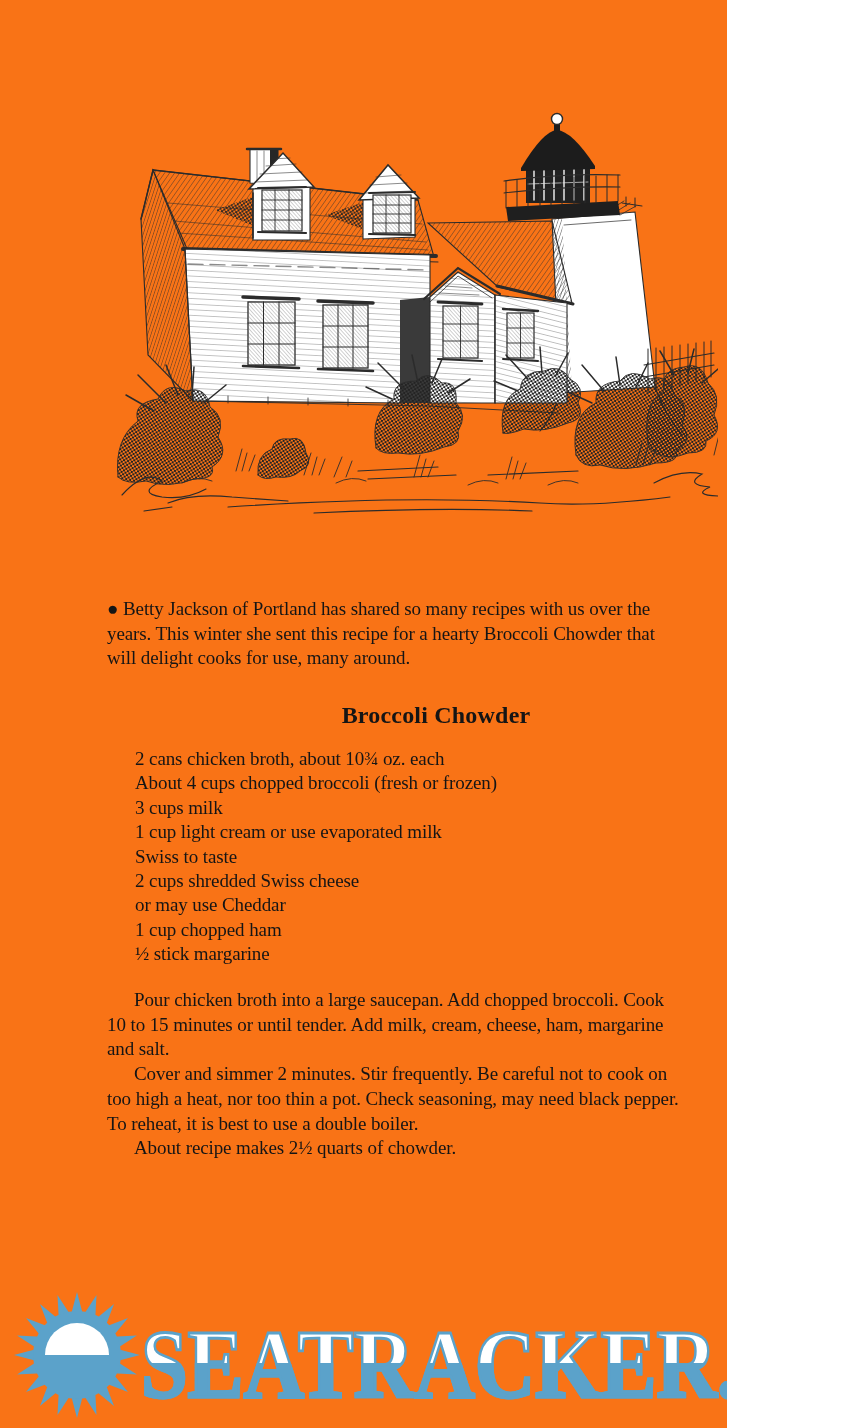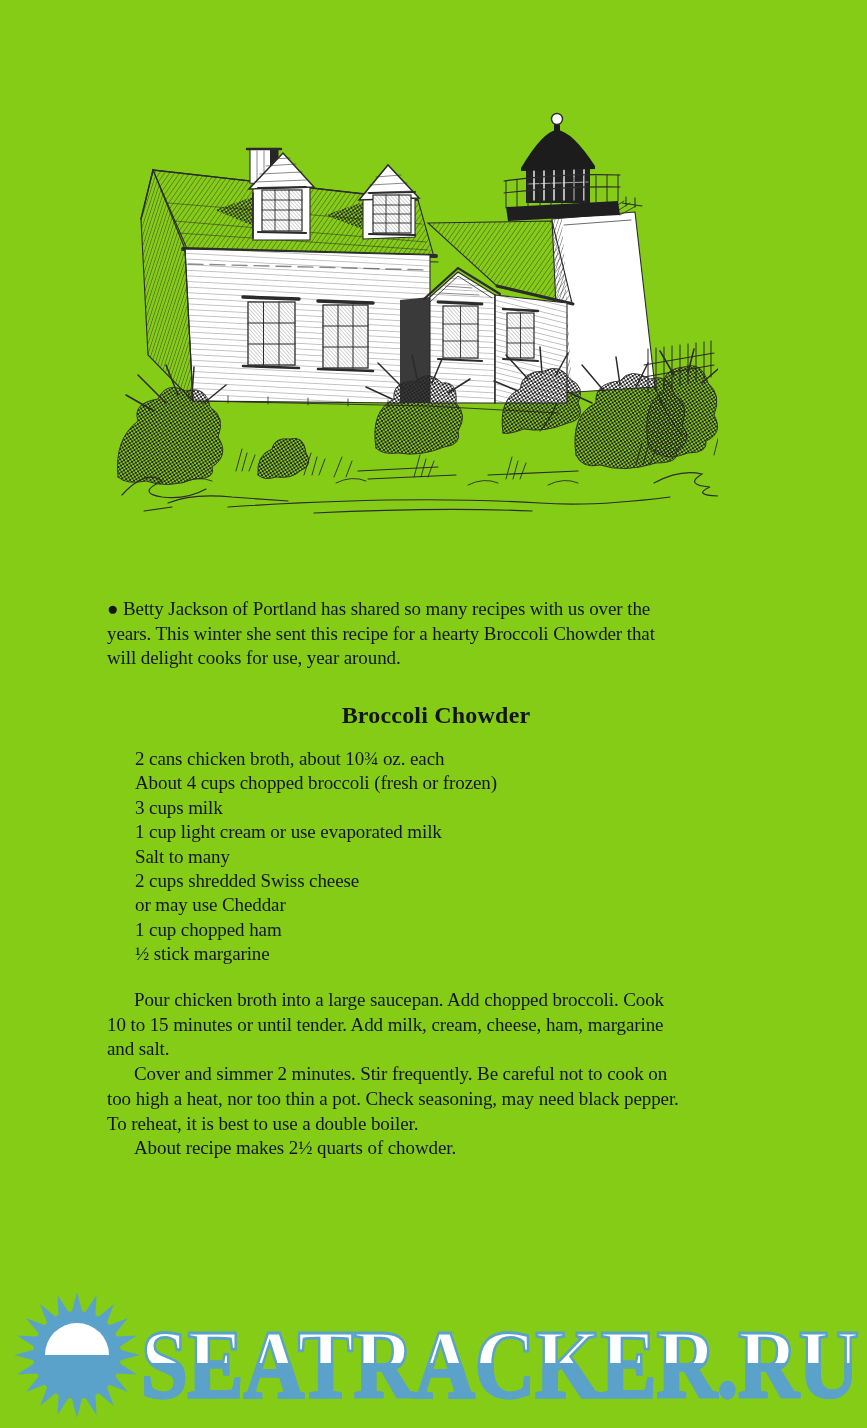--- a/index.html
+++ b/index.html
@@ -1,16 +1,16 @@
 <!DOCTYPE html>
 <html><head>
 <meta charset="utf-8">
 <style>
   html,body{margin:0;padding:0;background:#ffffff;}
-  .page{position:relative;width:867px;height:1428px;background:#84cc16;overflow:hidden;
+  .page{position:relative;width:727px;height:1428px;background:#f97316;overflow:hidden;
         font-family:"Liberation Serif","DejaVu Serif",serif;color:#151515;}
   .abs{position:absolute;}
   .line{white-space:nowrap;}
   .intro{left:107px;top:597px;font-size:19px;line-height:24.7px;letter-spacing:-0.1px;}
   .title{left:107px;top:702px;width:658px;margin:0;text-align:center;
          font-size:24px;font-weight:bold;letter-spacing:0.2px;}
   .ingredients{left:135px;top:747px;font-size:19px;line-height:24.4px;
                font-weight:normal;letter-spacing:-0.1px;}
   .instructions{left:107px;top:988px;font-size:19px;line-height:24.72px;letter-spacing:-0.1px;}
   .ind{padding-left:27px;font-family:Liberation Serif, serif;}
@@ -202,31 +202,31 @@
         <path d="M120,404 Q300,392 432,400 Q484,404 562,394"></path>
         <path d="M206,410 Q330,404 424,408"></path>
         <path d="M546,380 Q572,366 594,371 Q576,382 602,384 Q584,392 610,393"></path>
       </g>
     </g>
   </svg>
 
   <div class="abs intro">
     <div class="line">● Betty Jackson of Portland has shared so many recipes with us over the</div>
     <div class="line">years. This winter she sent this recipe for a hearty Broccoli Chowder that</div>
-    <div class="line">will delight cooks for use, year around.</div>
+    <div class="line">will delight cooks for use, many around.</div>
   </div>
 
   <h1 class="abs title">Broccoli Chowder</h1>
 
   <div class="abs ingredients">
     <div class="line">2 cans chicken broth, about 10¾ oz. each</div>
     <div class="line">About 4 cups chopped broccoli (fresh or frozen)</div>
     <div class="line">3 cups milk</div>
     <div class="line">1 cup light cream or use evaporated milk</div>
-    <div class="line">Salt to many</div>
+    <div class="line">Swiss to taste</div>
     <div class="line">2 cups shredded Swiss cheese</div>
     <div class="line">or may use Cheddar</div>
     <div class="line">1 cup chopped ham</div>
     <div class="line">½ stick margarine</div>
   </div>
 
   <div class="abs instructions">
     <div class="line ind">Pour chicken broth into a large saucepan. Add chopped broccoli. Cook</div>
     <div class="line">10 to 15 minutes or until tender. Add milk, cream, cheese, ham, margarine</div>
     <div class="line">and salt.</div>

